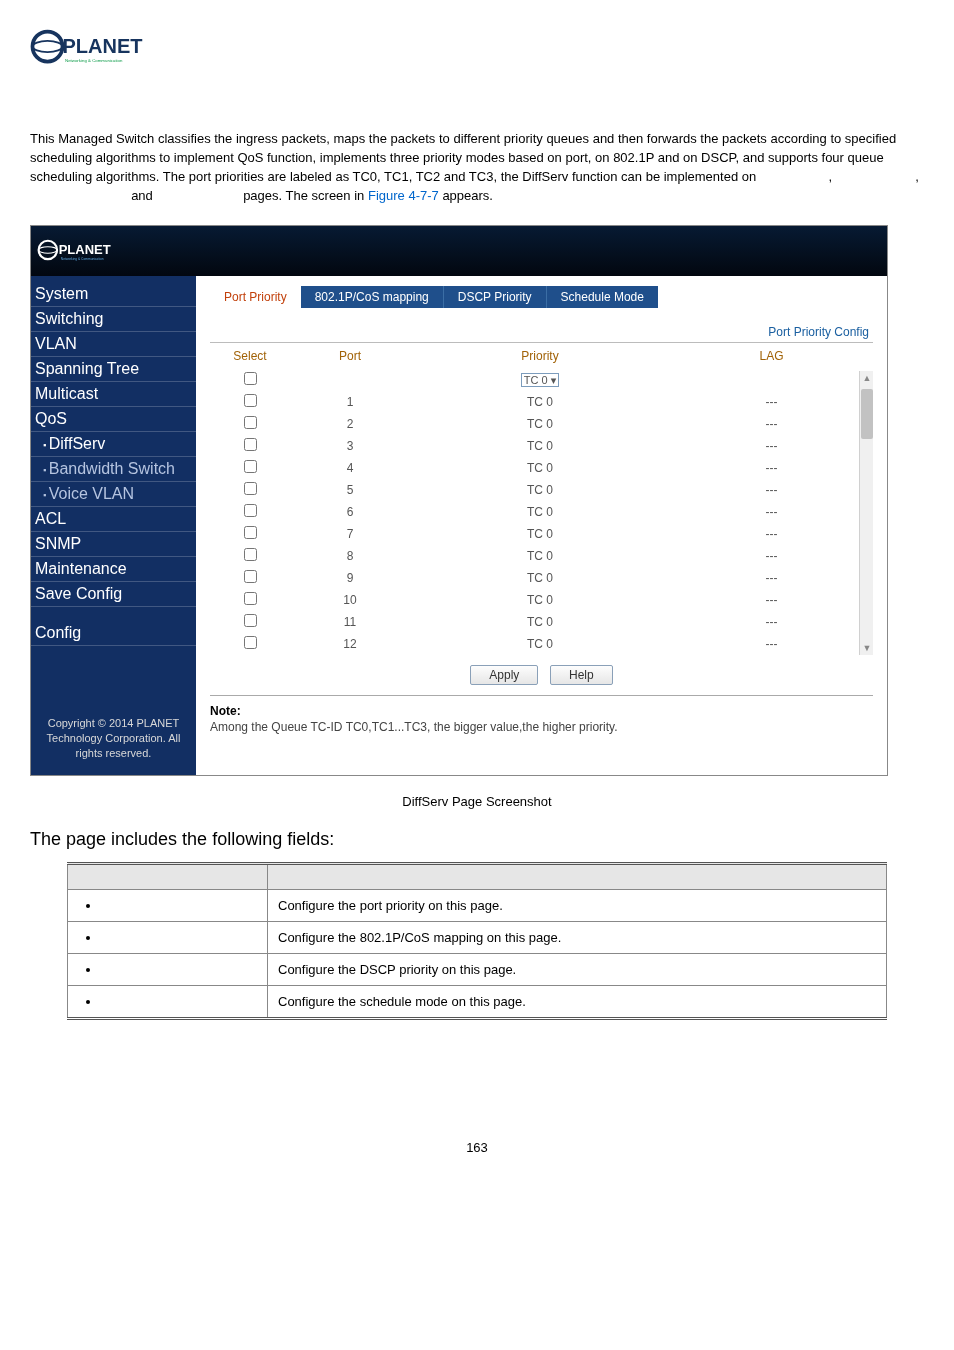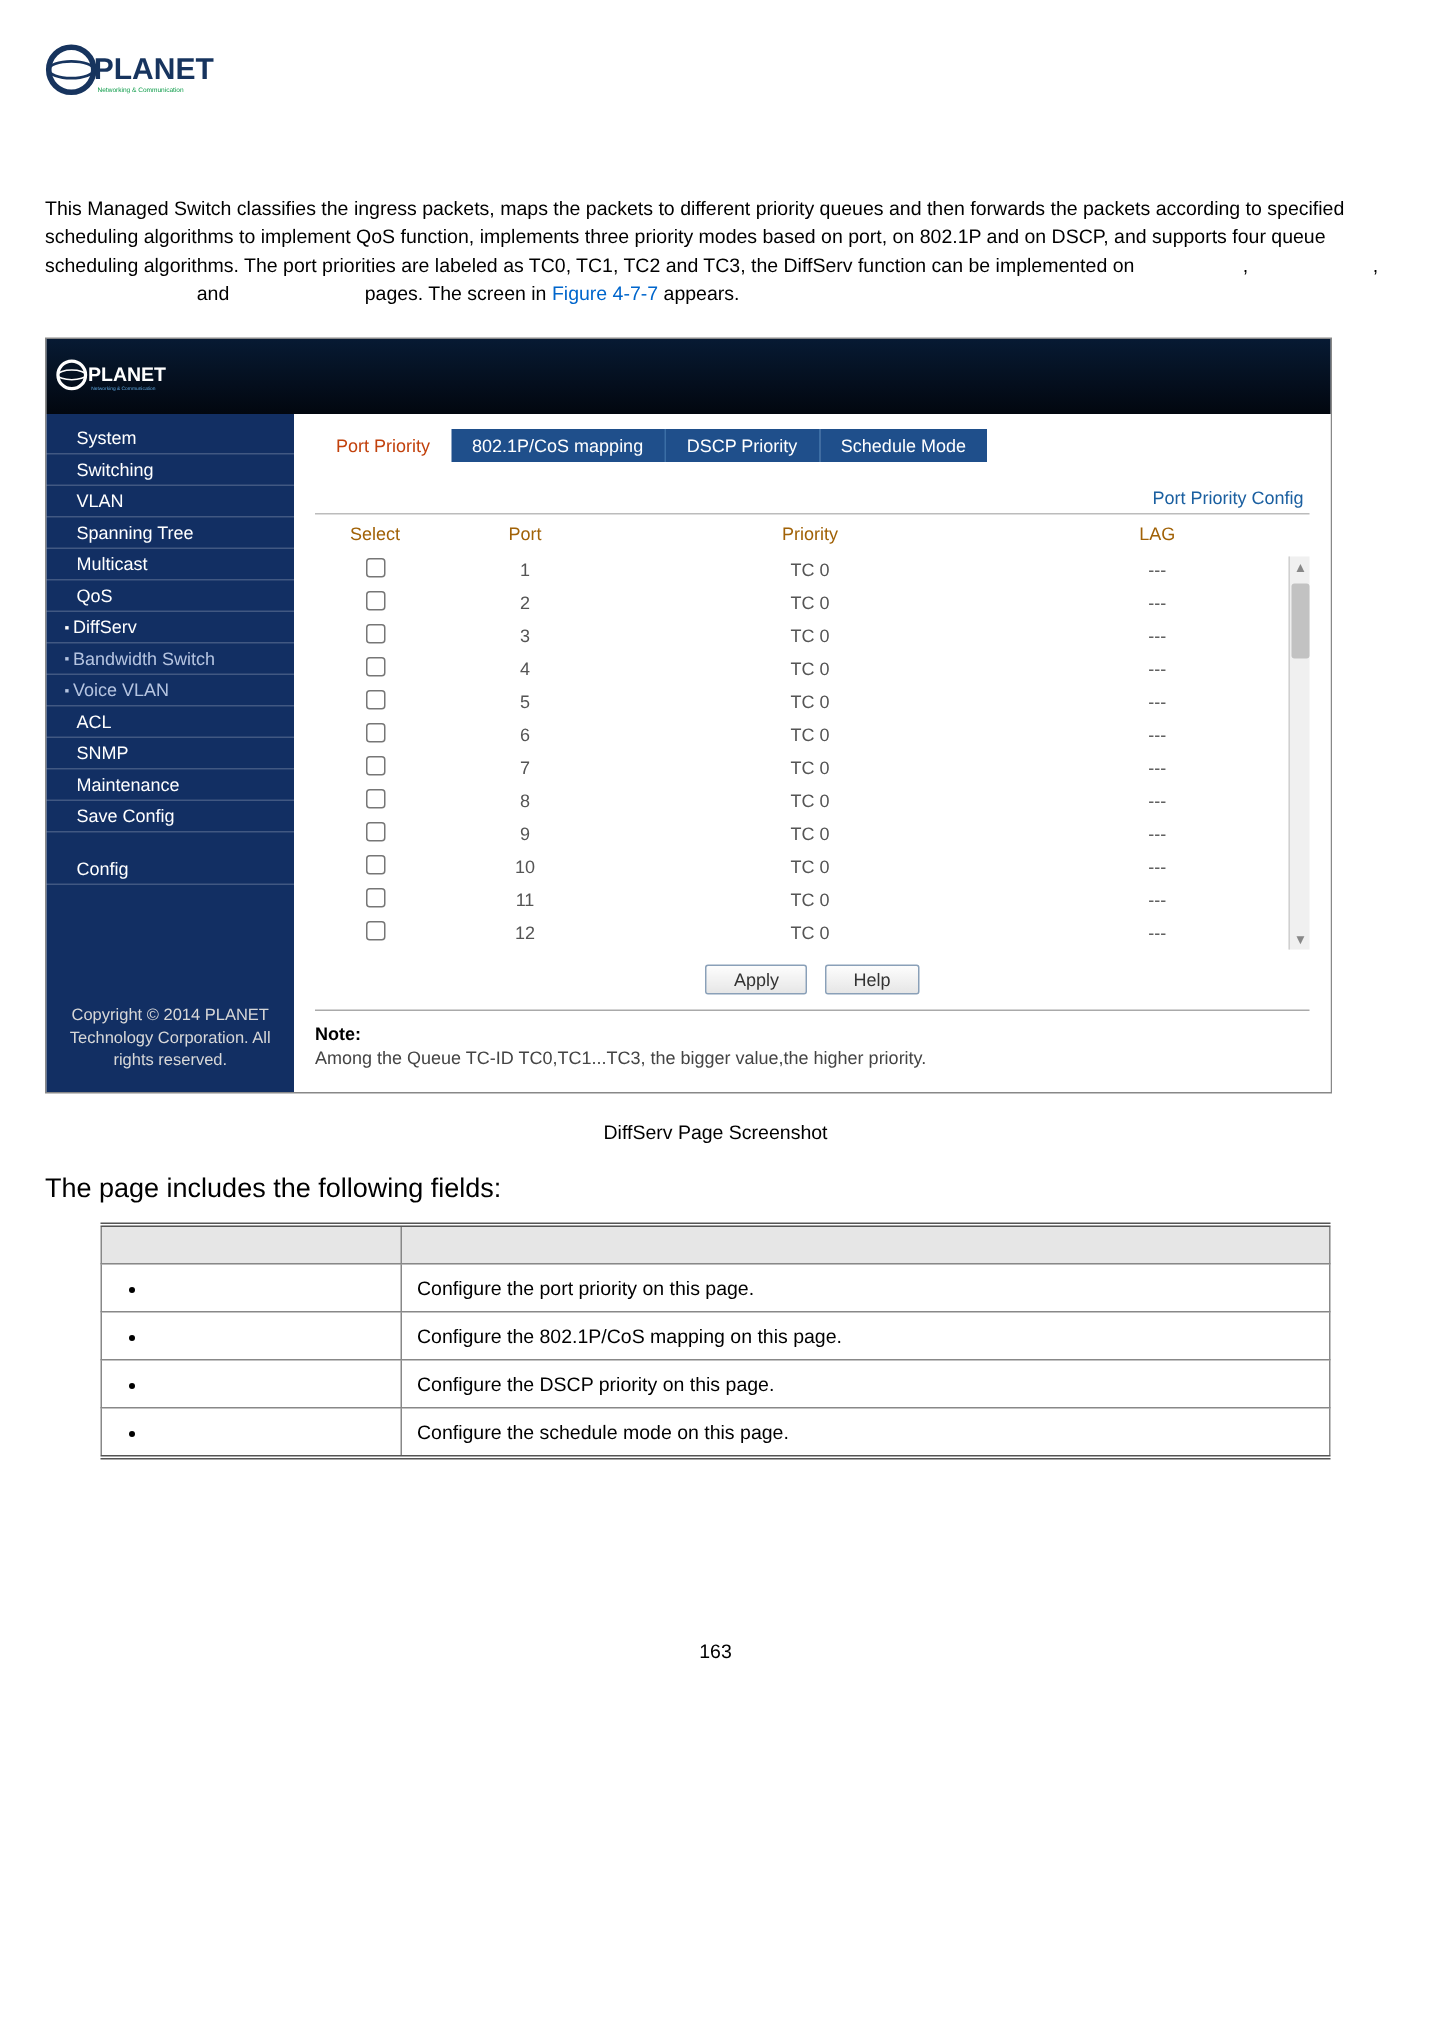--- a/index.html
+++ b/index.html
@@ -44,22 +44,22 @@
   .model {
     color: #f0f0f0;
     font-family: Georgia, serif;
     font-size: 17px;
     font-weight: normal;
     padding: 8px 0 26px 14px;
     letter-spacing: 0.5px;
   }
   .nav-item {
     color: #fff;
-    font-size: 12px;
-    padding: 3px 0 3px 20px;
+    font-size: 16px;
+    padding: 3px 0 3px 4px;
     border-bottom: 1px solid rgba(255,255,255,0.2);
     cursor: pointer;
   }
   .nav-item.sub {
     color: #b5c4e0;
     padding-left: 12px;
   }
   .nav-item.sub::before {
     content: "▪ ";
     font-size: 9px;
@@ -282,20 +282,26 @@
           <table class="tbl">
             <thead>
               <tr>
                 <th class="sel-col">Select</th>
                 <th class="port-col">Port</th>
                 <th class="pri-col">Priority</th>
                 <th class="lag-col">LAG</th>
               </tr>
             </thead>
             <tbody id="rows-body">
+              <tr>
+                <td><input type="checkbox" style=""></td>
+                <td></td>
+                <td><span class="pri-select">TC 0 ▾</span></td>
+                <td></td>
+              </tr>
             <tr>
                   <td><input type="checkbox" style=""></td>
                   <td>1</td>
                   <td class="pri-text">TC 0</td>
                   <td>---</td>
                 </tr>
                 <tr>
                   <td><input type="checkbox" style=""></td>
                   <td>2</td>
                   <td class="pri-text">TC 0</td>

